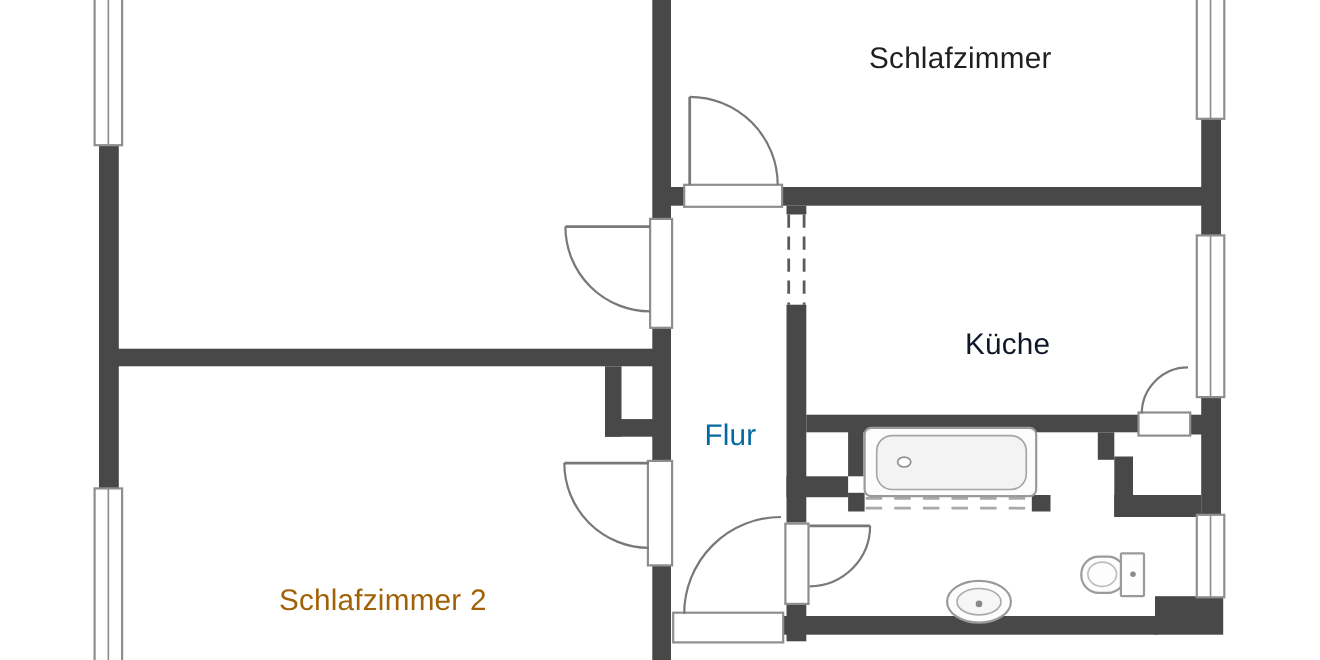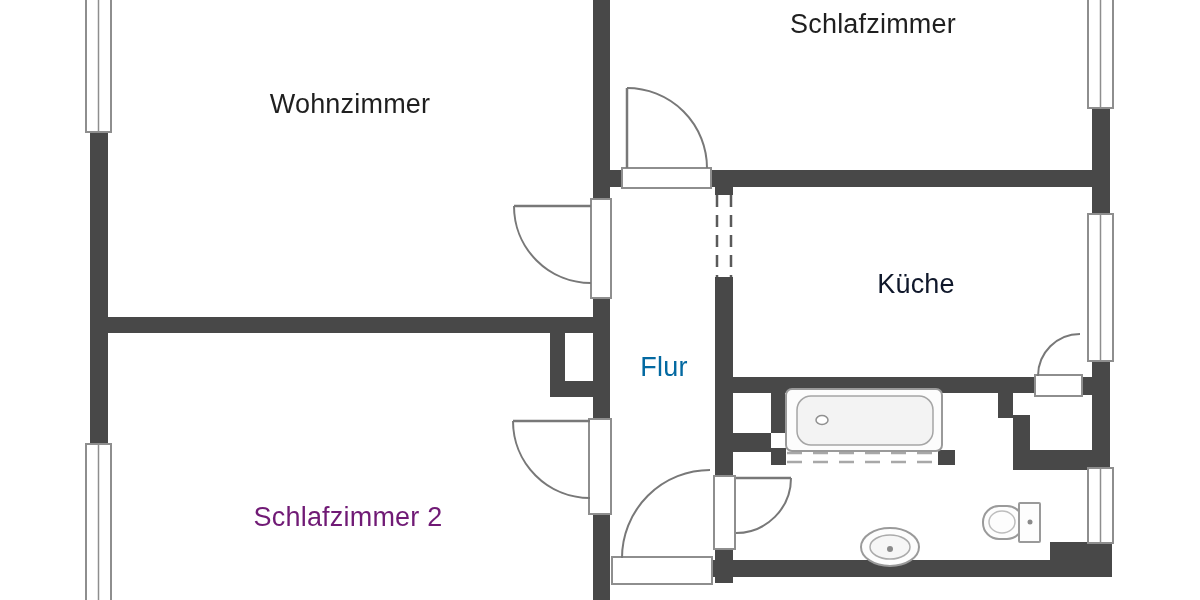--- a/index.html
+++ b/index.html
@@ -1,20 +1,20 @@
 <!DOCTYPE html>
 <html><head>
 <meta charset="utf-8">
 <style>
   html,body{margin:0;padding:0;background:#ffffff;}
   #canvas{position:relative;width:1200px;height:600px;background:#ffffff;overflow:hidden;
           font-family:"Liberation Sans", sans-serif;}
   #plan-svg{position:absolute;left:0;top:0;}
   .room-label{position:absolute;transform:translate(-50%,-50%);font-size:27px;color:#1f1f1f;
-              white-space:nowrap;letter-spacing:0.2px;}
+              white-space:nowrap;letter-spacing:0.2px;margin-top:29px;}
 </style>
 </head>
 <body>
 
 <div id="canvas">
   <svg id="plan-svg" width="1200" height="600" viewBox="0 0 1200 600">
       <rect x="90" y="130" width="18" height="315" fill="#484848"></rect>
       <rect x="90" y="317" width="505" height="16" fill="#484848"></rect>
       <rect x="550" y="333" width="15" height="64" fill="#484848"></rect>
       <rect x="550" y="381" width="46" height="16" fill="#484848"></rect>
@@ -74,18 +74,17 @@
       <ellipse cx="822" cy="420" rx="6" ry="4.5" fill="#ffffff" stroke="#909090" stroke-width="1.5"></ellipse>
       <ellipse cx="890" cy="547" rx="29" ry="19" fill="#fdfdfd" stroke="#9a9a9a" stroke-width="2"></ellipse>
       <ellipse cx="890" cy="547" rx="20" ry="12" fill="#f6f6f6" stroke="#ababab" stroke-width="1.5"></ellipse>
       <circle cx="890" cy="549" r="3" fill="#8a8a8a" stroke="none" stroke-width="0"></circle>
       <rect x="983" y="506" width="40" height="33" rx="16" fill="#fdfdfd" stroke="#9a9a9a" stroke-width="2"></rect>
       <ellipse cx="1002" cy="522" rx="13" ry="11" fill="none" stroke="#bdbdbd" stroke-width="1.5"></ellipse>
       <rect x="1019" y="503" width="21" height="39" rx="1" fill="#fdfdfd" stroke="#9a9a9a" stroke-width="2"></rect>
       <circle cx="1030" cy="522" r="2.5" fill="#8a8a8a" stroke="none" stroke-width="0"></circle>
     </svg>
 
-  <div class="room-label" style="left: 350px; top: 104px; color: rgb(31, 31, 31);">Wohnzimmer</div>
   <div class="room-label" style="left: 873px; top: 24px; color: rgb(31, 31, 31);">Schlafzimmer</div>
   <div class="room-label" style="left: 916px; top: 284px; color: #0f172a;">Küche</div>
   <div class="room-label" style="left: 664px; top: 367px; color: #0369a1;">Flur</div>
-  <div class="room-label" style="left: 348px; top: 517px; color: #701a75;">Schlafzimmer 2</div>
+  <div class="room-label" style="left: 348px; top: 517px; color: #a16207;">Schlafzimmer 2</div>
 </div>
 
 </body></html>

